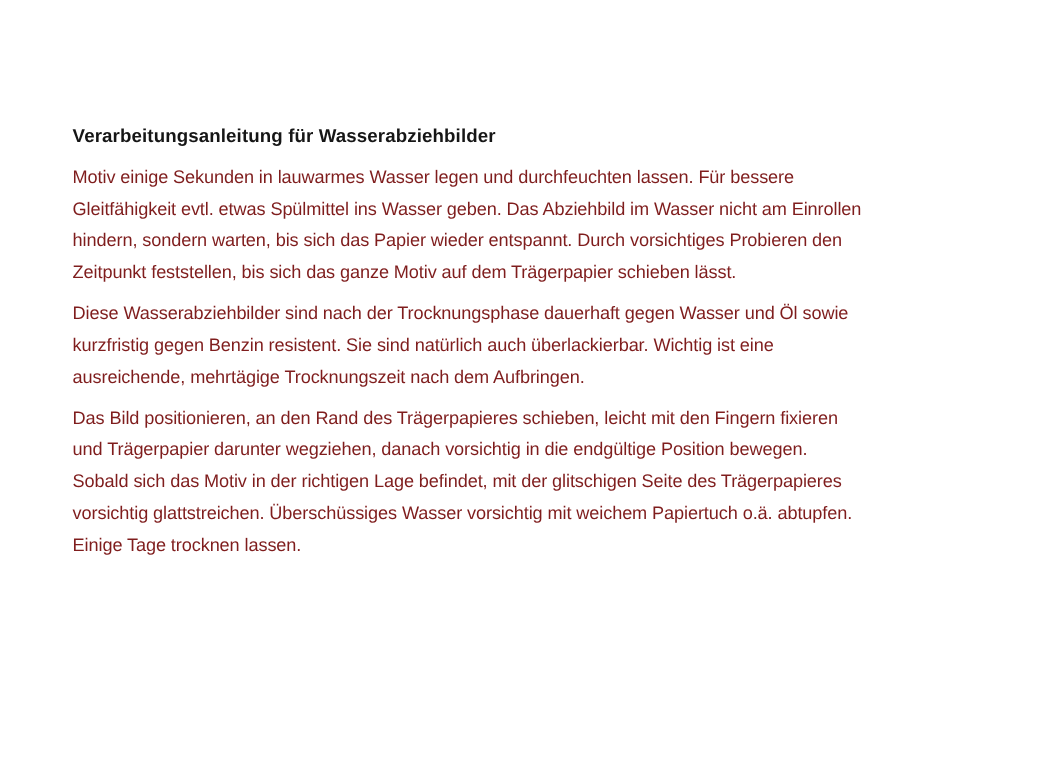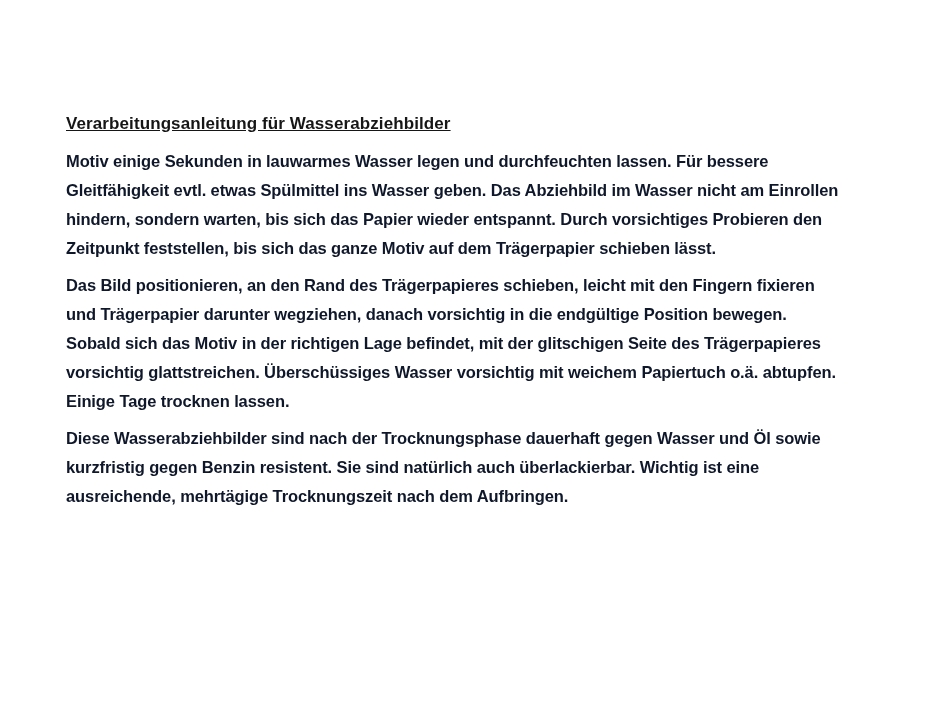--- a/index.html
+++ b/index.html
@@ -21,47 +21,46 @@
     box-sizing: border-box;
     padding: 109px 66px 0 66px;
   }
   .doc-title {
     font-size: 17px;
     font-weight: 700;
     color: #161616;
     line-height: 29px;
     margin: 0 0 9px 0;
     letter-spacing: 0.1px;
-    text-decoration: underline;
   }
   .para {
     font-size: 16.5px;
-    font-weight: 700;
-    color: #0f172a;
+    font-weight: 400;
+    color: #7f1d1d;
     line-height: 29px;
     margin: 0 0 8px 0;
     white-space: pre-line;
     letter-spacing: -0.1px;
     width: 820px;
   }
 </style>
 </head>
 <body>
 
 <div class="page">
   <h1 class="doc-title">Verarbeitungsanleitung für Wasserabziehbilder</h1>
 
   <p class="para">Motiv einige Sekunden in lauwarmes Wasser legen und durchfeuchten lassen. Für bessere
 Gleitfähigkeit evtl. etwas Spülmittel ins Wasser geben. Das Abziehbild im Wasser nicht am Einrollen
 hindern, sondern warten, bis sich das Papier wieder entspannt. Durch vorsichtiges Probieren den
 Zeitpunkt feststellen, bis sich das ganze Motiv auf dem Trägerpapier schieben lässt.</p>
 
 
+  <p class="para">Diese Wasserabziehbilder sind nach der Trocknungsphase dauerhaft gegen Wasser und Öl sowie
+kurzfristig gegen Benzin resistent. Sie sind natürlich auch überlackierbar. Wichtig ist eine
+ausreichende, mehrtägige Trocknungszeit nach dem Aufbringen.</p>
+
   <p class="para">Das Bild positionieren, an den Rand des Trägerpapieres schieben, leicht mit den Fingern fixieren
 und Trägerpapier darunter wegziehen, danach vorsichtig in die endgültige Position bewegen.
 Sobald sich das Motiv in der richtigen Lage befindet, mit der glitschigen Seite des Trägerpapieres
 vorsichtig glattstreichen. Überschüssiges Wasser vorsichtig mit weichem Papiertuch o.ä. abtupfen.
 Einige Tage trocknen lassen.</p>
-
-  <p class="para">Diese Wasserabziehbilder sind nach der Trocknungsphase dauerhaft gegen Wasser und Öl sowie
-kurzfristig gegen Benzin resistent. Sie sind natürlich auch überlackierbar. Wichtig ist eine
-ausreichende, mehrtägige Trocknungszeit nach dem Aufbringen.</p>
 </div>
 
 </body></html>

